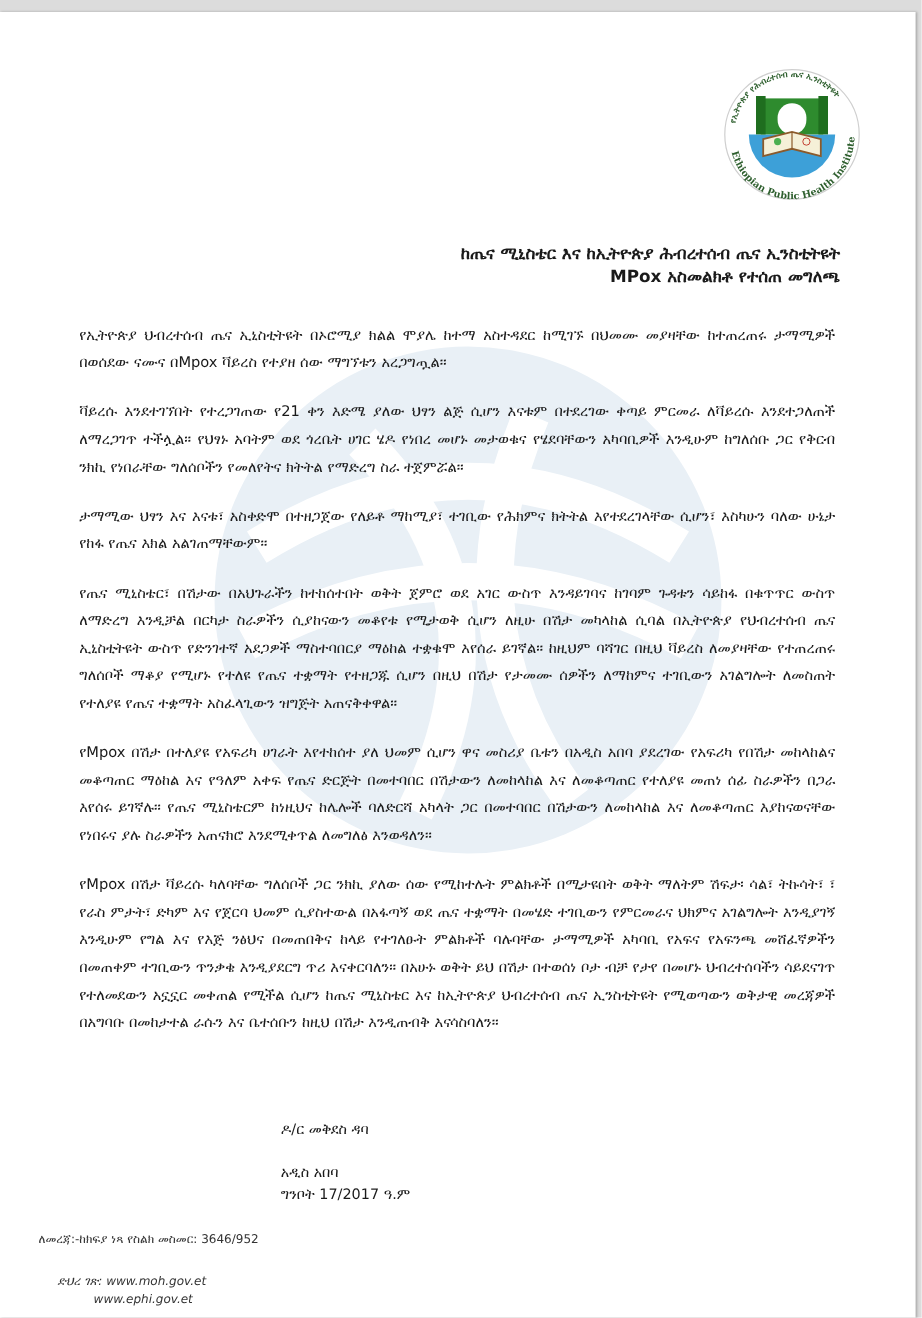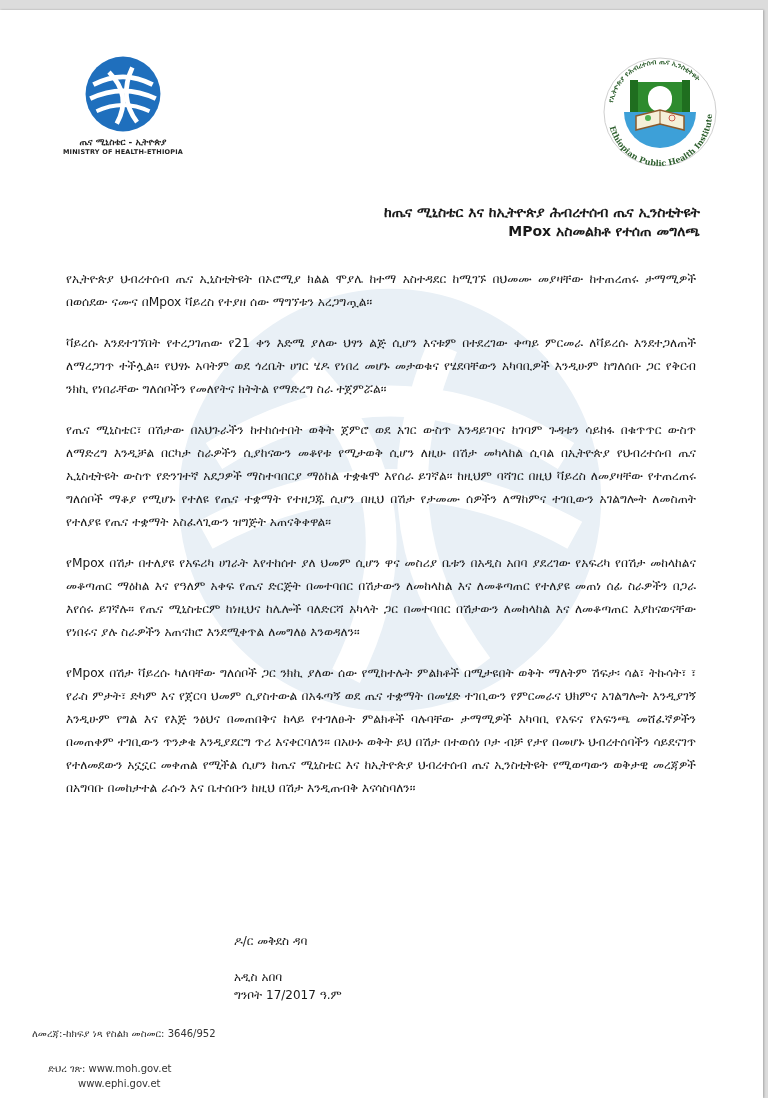--- a/index.html
+++ b/index.html
@@ -70,48 +70,37 @@
     font-size: 10px;
     color: #333;
     white-space: nowrap;
   }
   .footer-web {
     position: absolute;
     left: 48px; top: 1051px;
     font-size: 10px;
     color: #333;
     line-height: 15px;
+    font-style: italic;
   }
   .footer-web .line2 { padding-left: 30px; }
 </style>
 </head>
 <body>
 
 <div class="page">
 
   <svg class="watermark" viewBox="0 0 100 100">
     <circle cx="50" cy="50" r="48" fill="#e9f0f6"></circle>
     <path d="M10 40 Q50 15 90 40" stroke="#ffffff" stroke-width="7" fill="none"></path>
     <path d="M8 58 Q50 35 92 58" stroke="#ffffff" stroke-width="7" fill="none"></path>
     <path d="M30 20 Q60 50 40 90" stroke="#ffffff" stroke-width="7" fill="none"></path>
     <path d="M62 15 Q45 55 70 88" stroke="#ffffff" stroke-width="7" fill="none"></path>
   </svg>
 
-  <div class="logo-left">
-    <svg width="78" height="78" viewBox="0 0 100 100">
-      <circle cx="50" cy="50" r="48" fill="#1f6fbd"></circle>
-      <path d="M12 38 Q50 18 88 38" stroke="#ffffff" stroke-width="6" fill="none"></path>
-      <path d="M8 56 Q50 36 92 56" stroke="#ffffff" stroke-width="6" fill="none"></path>
-      <path d="M16 72 Q50 56 84 72" stroke="#ffffff" stroke-width="5" fill="none"></path>
-      <path d="M32 22 Q62 52 42 88" stroke="#ffffff" stroke-width="6" fill="none"></path>
-      <path d="M62 16 Q44 54 68 86" stroke="#ffffff" stroke-width="6" fill="none"></path>
-    </svg>
-    <div class="amh">ጤና ሚኒስቴር - ኢትዮጵያ</div>
-    <div class="eng">MINISTRY OF HEALTH-ETHIOPIA</div>
-  </div>
 
   <div class="logo-right">
     <svg width="140" height="120" viewBox="0 0 140 120">
       <defs>
         <path id="ringTop" d="M22 62 A48 48 0 0 1 118 62"></path>
         <path id="ringBot" d="M18 64 A52 52 0 0 0 122 64"></path>
       </defs>
       <ellipse cx="70" cy="62" rx="56" ry="54" fill="#ffffff" stroke="#cfcfcf" stroke-width="1"></ellipse>
       <text font-size="7" font-weight="bold" fill="#2e5f2e" font-family="DejaVu Sans, sans-serif">
         <textPath href="#ringTop" startOffset="6%">የኢትዮጵያ የሕብረተሰብ ጤና ኢንስቲትዩት</textPath>
@@ -133,20 +122,21 @@
   </div>
 
   <div class="title">
     <div>ከጤና ሚኒስቴር እና ከኢትዮጵያ ሕብረተሰብ ጤና ኢንስቲትዩት</div>
     <div>MPox አስመልክቶ የተሰጠ መግለጫ</div>
   </div>
 
   <div class="body-text">
     <p>የኢትዮጵያ ህብረተሰብ ጤና ኢኒስቲትዩት በኦሮሚያ ክልል ሞያሌ ከተማ አስተዳደር ከሚገኙ በህመሙ መያዛቸው ከተጠረጠሩ ታማሚዎች በወሰደው ናሙና በMpox ቫይረስ የተያዘ ሰው ማግኘቱን አረጋግጧል።</p>
     <p>ቫይረሱ እንደተገኘበት የተረጋገጠው የ21 ቀን እድሜ ያለው ህፃን ልጅ ሲሆን እናቱም በተደረገው ቀጣይ ምርመራ ለቫይረሱ እንደተጋለጠች ለማረጋገጥ ተችሏል። የህፃኑ አባትም ወደ ጎረቤት ሀገር ሄዶ የነበረ መሆኑ መታወቁና የሄደባቸውን አካባቢዎች እንዲሁም ከግለሰቡ ጋር የቅርብ ንክኪ የነበራቸው ግለሰቦችን የመለየትና ክትትል የማድረግ ስራ ተጀምሯል።</p>
+    <p>ታማሚው ህፃን እና እናቱ፣ አስቀድሞ በተዘጋጀው  የለይቶ ማከሚያ፣ ተገቢው የሕክምና ክትትል እየተደረገላቸው ሲሆን፣ እስካሁን ባለው ሁኔታ የከፋ የጤና እክል አልገጠማቸውም።</p>
     <p>የጤና ሚኒስቴር፣ በሽታው በአህጉራችን ከተከሰተበት ወቅት ጀምሮ ወደ አገር ውስጥ እንዳይገባና ከገባም ጉዳቱን ሳይከፋ በቁጥጥር ውስጥ ለማድረግ እንዲቻል በርካታ ስራዎችን ሲያከናውን መቆየቱ የሚታወቅ ሲሆን ለዚሁ በሽታ መካላከል ሲባል በኢትዮጵያ የህብረተሰብ ጤና ኢኒስቲትዩት ውስጥ የድንገተኛ አደጋዎች ማስተባበርያ ማዕከል ተቋቁሞ እየሰራ ይገኛል። ከዚህም ባሻገር በዚህ ቫይረስ ለመያዛቸው የተጠረጠሩ ግለሰቦች ማቆያ የሚሆኑ የተለዩ የጤና ተቋማት የተዘጋጁ ሲሆን በዚህ በሽታ የታመሙ ሰዎችን ለማከምና ተገቢውን አገልግሎት ለመስጠት የተለያዩ የጤና ተቋማት አስፈላጊውን ዝግጅት አጠናቅቀዋል።</p>
     <p>የMpox በሽታ በተለያዩ የአፍሪካ ሀገራት እየተከሰተ ያለ ህመም ሲሆን ዋና መስሪያ ቤቱን በአዲስ አበባ ያደረገው የአፍሪካ የበሽታ መከላከልና መቆጣጠር ማዕከል እና የዓለም አቀፍ የጤና ድርጅት በመተባበር በሽታውን ለመከላከል እና ለመቆጣጠር የተለያዩ መጠነ ሰፊ ስራዎችን በጋራ እየሰሩ ይገኛሉ። የጤና ሚኒስቴርም ከነዚህና ከሌሎች ባለድርሻ አካላት ጋር በመተባበር በሽታውን ለመከላከል እና ለመቆጣጠር እያከናወናቸው የነበሩና ያሉ ስራዎችን አጠናክሮ እንደሚቀጥል ለመግለፅ እንወዳለን።</p>
     <p>የMpox በሽታ ቫይረሱ ካለባቸው ግለሰቦች ጋር ንክኪ ያለው ሰው የሚከተሉት ምልክቶች በሚታዩበት ወቅት ማለትም ሽፍታ፡ ሳል፣ ትኩሳት፣ ፣ የራስ ምታት፣ ድካም እና የጀርባ ህመም ሲያስተውል በአፋጣኝ ወደ ጤና ተቋማት በመሄድ ተገቢውን የምርመራና ህክምና አገልግሎት እንዲያገኝ እንዲሁም የግል እና የእጅ ንፅህና በመጠበቅና ከላይ የተገለፁት ምልክቶች ባሉባቸው ታማሚዎች አካባቢ  የአፍና የአፍንጫ መሸፈኛዎችን በመጠቀም ተገቢውን ጥንቃቄ እንዲያደርግ  ጥሪ  እናቀርባለን።  በአሁኑ  ወቅት  ይህ  በሽታ  በተወሰነ  ቦታ  ብቻ  የታየ  በመሆኑ  ህብረተሰባችን ሳይደናገጥ  የተለመደውን  አኗኗር  መቀጠል  የሚችል  ሲሆን  ከጤና  ሚኒስቴር  እና  ከኢትዮጵያ  ህብረተሰብ  ጤና ኢንስቲትዩት የሚወጣውን ወቅታዊ መረጃዎች  በአግባቡ በመከታተል ራሱን እና ቤተሰቡን ከዚህ በሽታ እንዲጠብቅ እናሳስባለን።</p>
   </div>
 
   <div class="signature">
     <div>ዶ/ር መቅደስ ዳባ</div>
     <div class="gap"></div>
     <div>አዲስ አበባ</div>
     <div>ግንቦት 17/2017 ዓ.ም</div>

